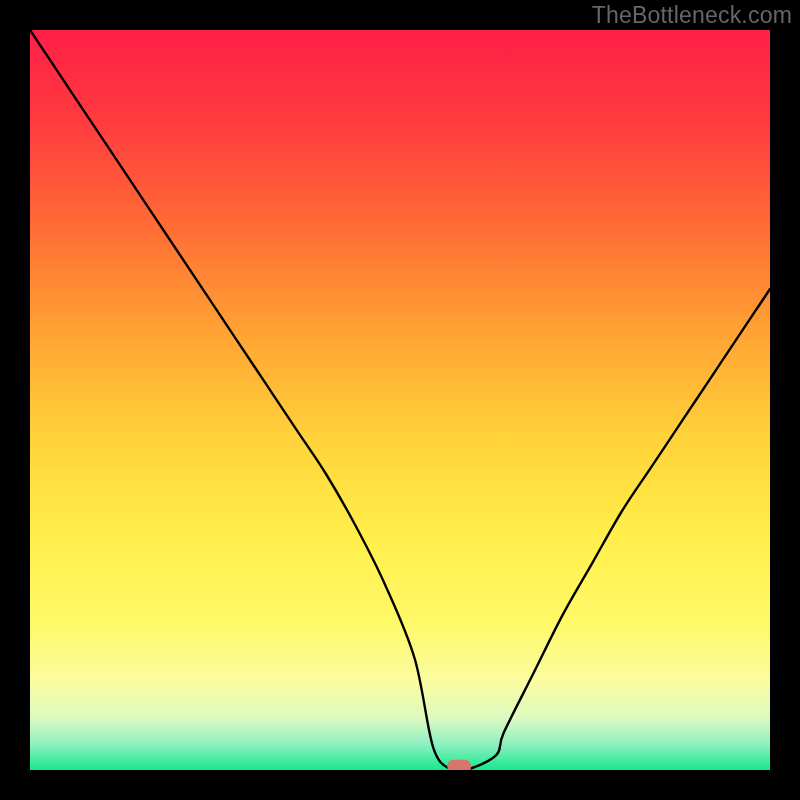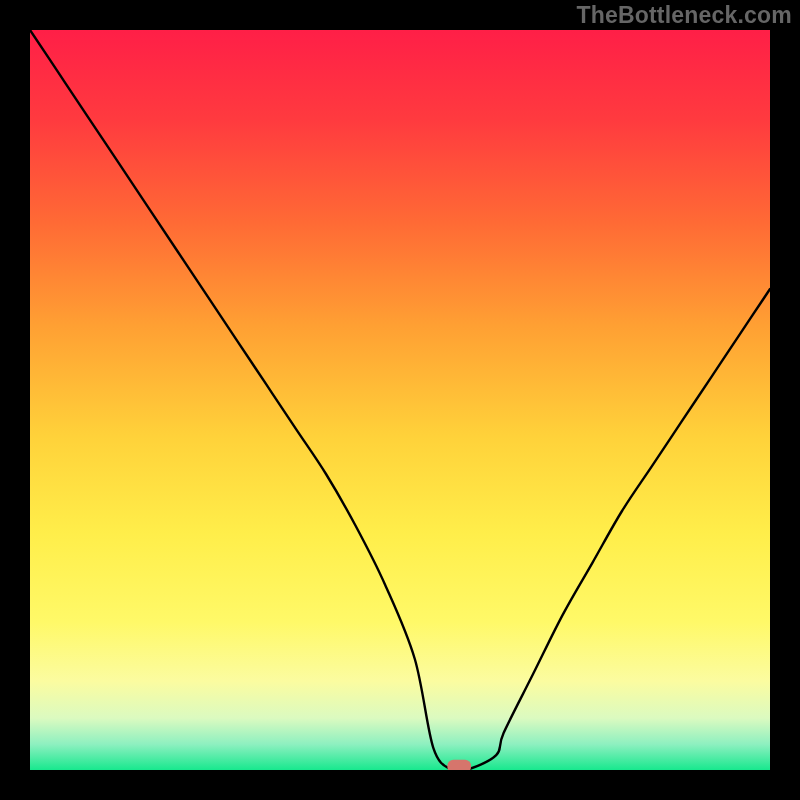--- a/index.html
+++ b/index.html
@@ -16,21 +16,21 @@
     width: 800px;
     height: 800px;
     background: #000;
   }
   .watermark {
     position: absolute;
     top: 2px;
     right: 8px;
     color: #666666;
     font-size: 23px;
-    font-weight: 700;
+    font-weight: 400;
     z-index: 20;
     letter-spacing: 0.2px;
   }
   .plot-area {
     position: absolute;
     left: 30px;
     top: 30px;
     width: 740px;
     height: 740px;
   }

